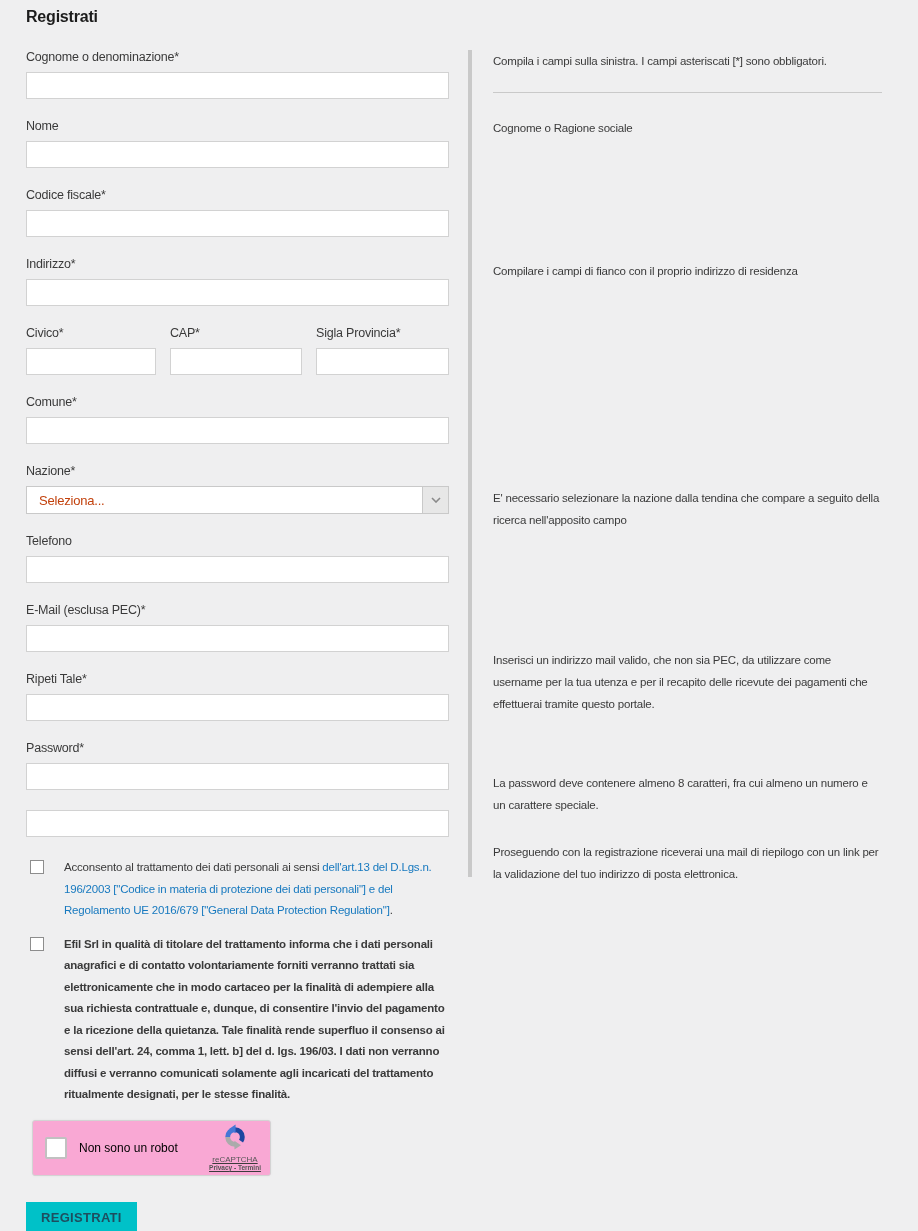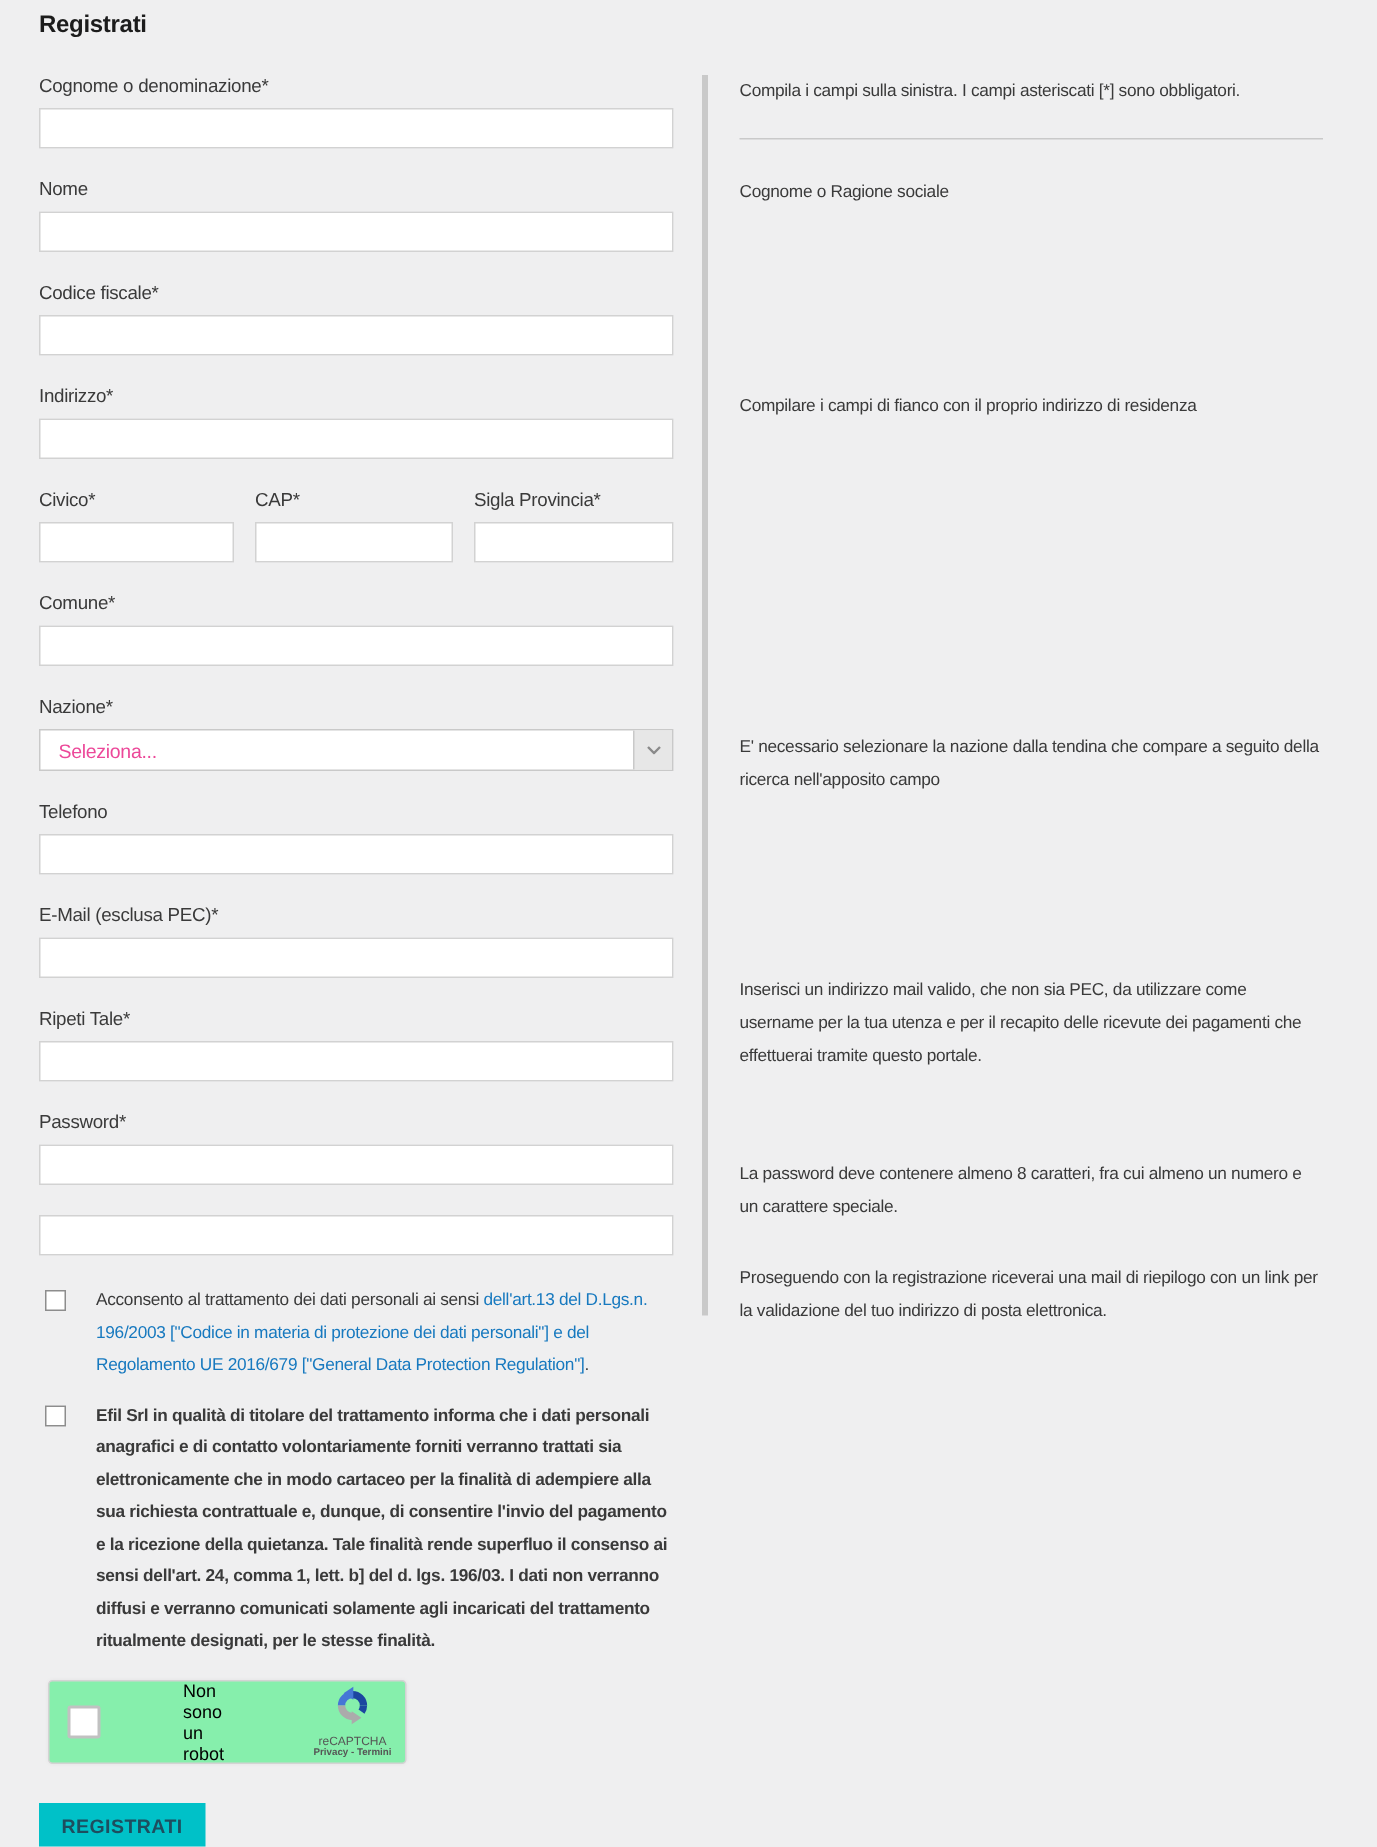--- a/index.html
+++ b/index.html
@@ -56,21 +56,21 @@
     width: 100%;
     height: 28px;
     border: 1px solid #c9c9c9;
     background: #ffffff;
     display: flex;
     align-items: center;
     cursor: default;
   }
   .select-value {
     font-size: 13px;
-    color: #ec4899;
+    color: #c2410c;
     padding-left: 12px;
     letter-spacing: -0.2px;
   }
   .select-arrow {
     position: absolute;
     right: 0; top: 0;
     width: 26px; height: 100%;
     background: #e7e7e7;
     border-left: 1px solid #c9c9c9;
     display: flex;
@@ -102,27 +102,26 @@
     letter-spacing: -0.2px;
     color: #3a3a3a;
   }
   .consent-text .link { color: #1779bf; cursor: pointer; }
   
   .recaptcha {
     margin-left: 6px;
     margin-top: 14px;
     width: 239px;
     height: 56px;
-    background: #86efac;
+    background: #f9a8d4;
     border: 1px solid #d3d3d3;
     border-radius: 3px;
     box-shadow: 0 0 3px rgba(0,0,0,0.05);
     display: flex;
     align-items: center;
-    gap: 43px;
   }
   .rc-checkbox {
     flex: none;
     width: 22px; height: 22px;
     margin-left: 12px;
     border: 2px solid #c1c1c1;
     border-radius: 2px;
     background: #fff;
     cursor: pointer;
   }
@@ -132,20 +131,21 @@
     color: #000;
     flex: 1 1 auto;
   }
   .rc-brand {
     flex: none;
     width: 58px;
     margin-right: 6px;
     display: flex;
     flex-direction: column;
     align-items: center;
+    text-decoration: underline;
   }
   .rc-brand-name { font-size: 8px; color: #555; margin-top: 1px; }
   .rc-brand-links { font-size: 6.5px; color: #555; font-weight: bold; }
   
   .submit-btn {
     display: inline-block;
     margin-top: 26px;
     background: #00c1c8;
     color: #1d4e5f;
     border: none;

